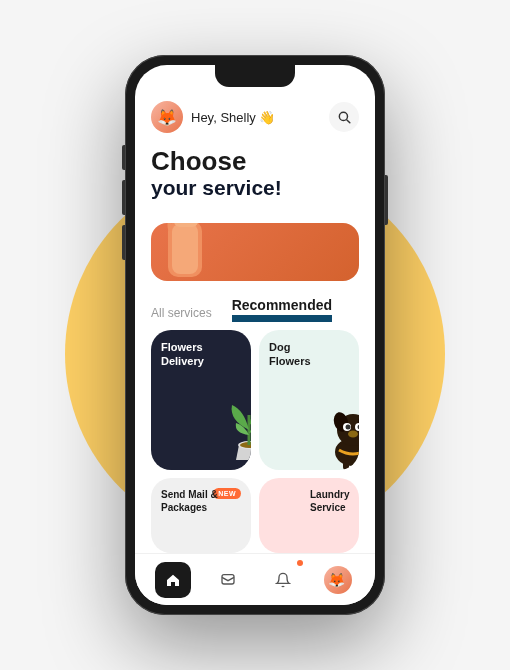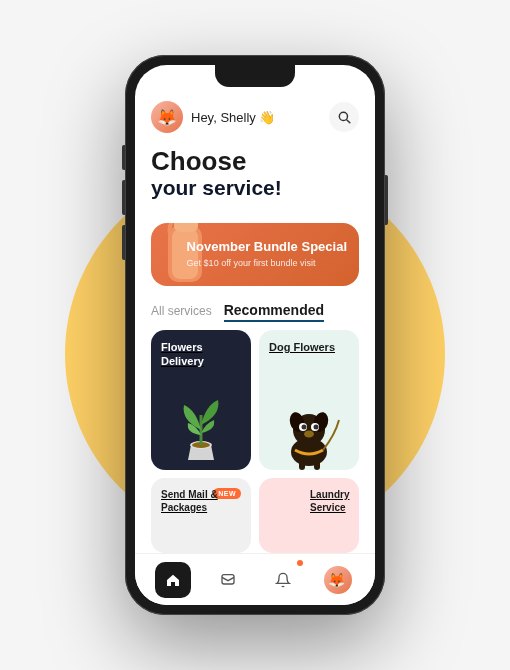--- a/index.html
+++ b/index.html
@@ -168,55 +168,53 @@
     .promo-subtitle {
       font-size: 9px;
       color: rgba(255,255,255,0.85);
       margin-top: 3px;
       line-height: 1.3;
     }
 
     
     .tabs {
       display: flex;
-      align-items: center;
+      align-items: flex-end;
       padding: 4px 16px 8px;
-      gap: 12px;
+      gap: 20px;
     }
 
     .tab-item {
       font-size: 12px;
       color: #999;
       cursor: pointer;
       padding-bottom: 2px;
     }
 
     .tab-item.active {
       font-size: 14px;
       font-weight: 700;
       color: #1a1a1a;
-      border-bottom: 2px solid #0c4a6e;
+      border-bottom: 7px solid #0c4a6e;
     }
 
     
     .services-grid {
       display: grid;
       grid-template-columns: 1fr 1fr;
       gap: 8px;
       padding: 0 16px;
       flex: 1;
     }
 
     .service-card {
-      border-radius: 14px;
+      border-radius: 20px;
       overflow: hidden;
       position: relative;
       display: flex;
-      flex-direction: column;
-      text-decoration: underline;
     }
 
     .service-card.flowers {
       background: #1e2235;
       min-height: 140px;
     }
 
     .service-card.dog {
       background: #e8f4f0;
       min-height: 110px;
@@ -414,26 +412,20 @@
             <rect x="42" y="10" width="24" height="10" rx="5" fill="#f8c090"></rect>
 
             <path d="M28 22 Q22 30 24 38" stroke="#f09060" stroke-width="4" fill="none" stroke-linecap="round"></path>
 
             <circle cx="70" cy="8" r="2" fill="rgba(255,255,255,0.5)"></circle>
             <circle cx="75" cy="5" r="1.5" fill="rgba(255,255,255,0.4)"></circle>
             <circle cx="73" cy="12" r="1" fill="rgba(255,255,255,0.3)"></circle>
           </svg>
         </div>
 
-        <div class="promo-text">
-          <div class="promo-title">November
-Bundle Special</div>
-          <div class="promo-subtitle">Get $10 off your first
-bundle visit</div>
-        </div>
       </div>
 
       <div class="tabs">
         <span class="tab-item">All services</span>
         <span class="tab-item active">Recommended</span>
       </div>
 
       <div class="services-grid">
 
         <div class="service-card flowers">

